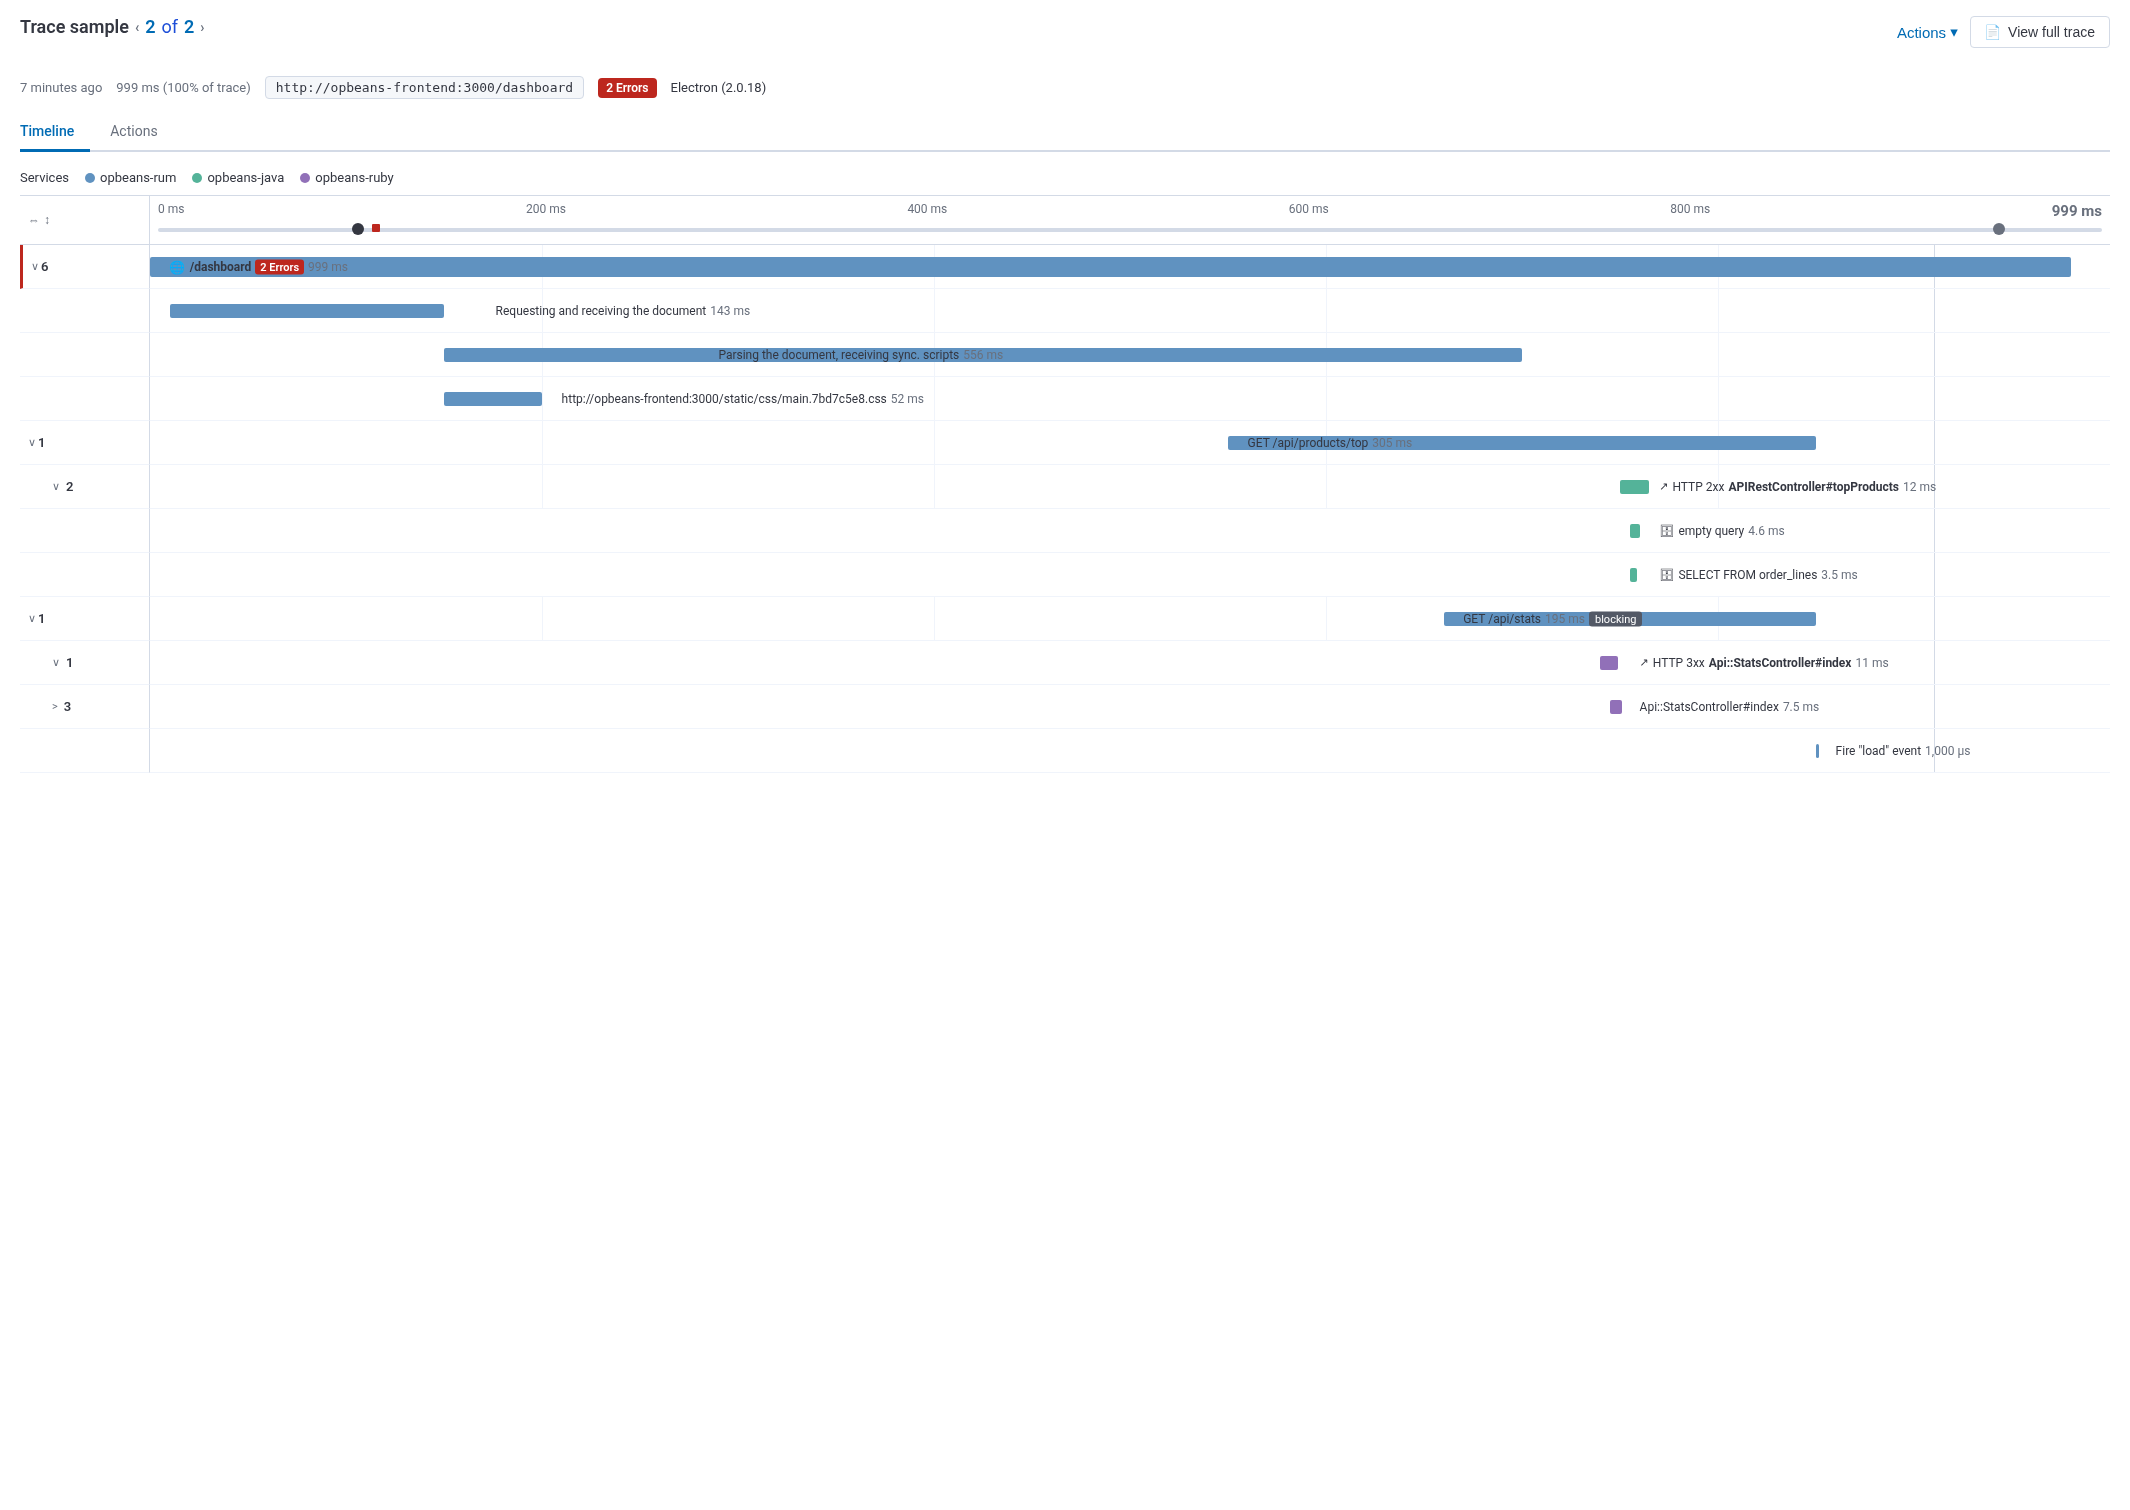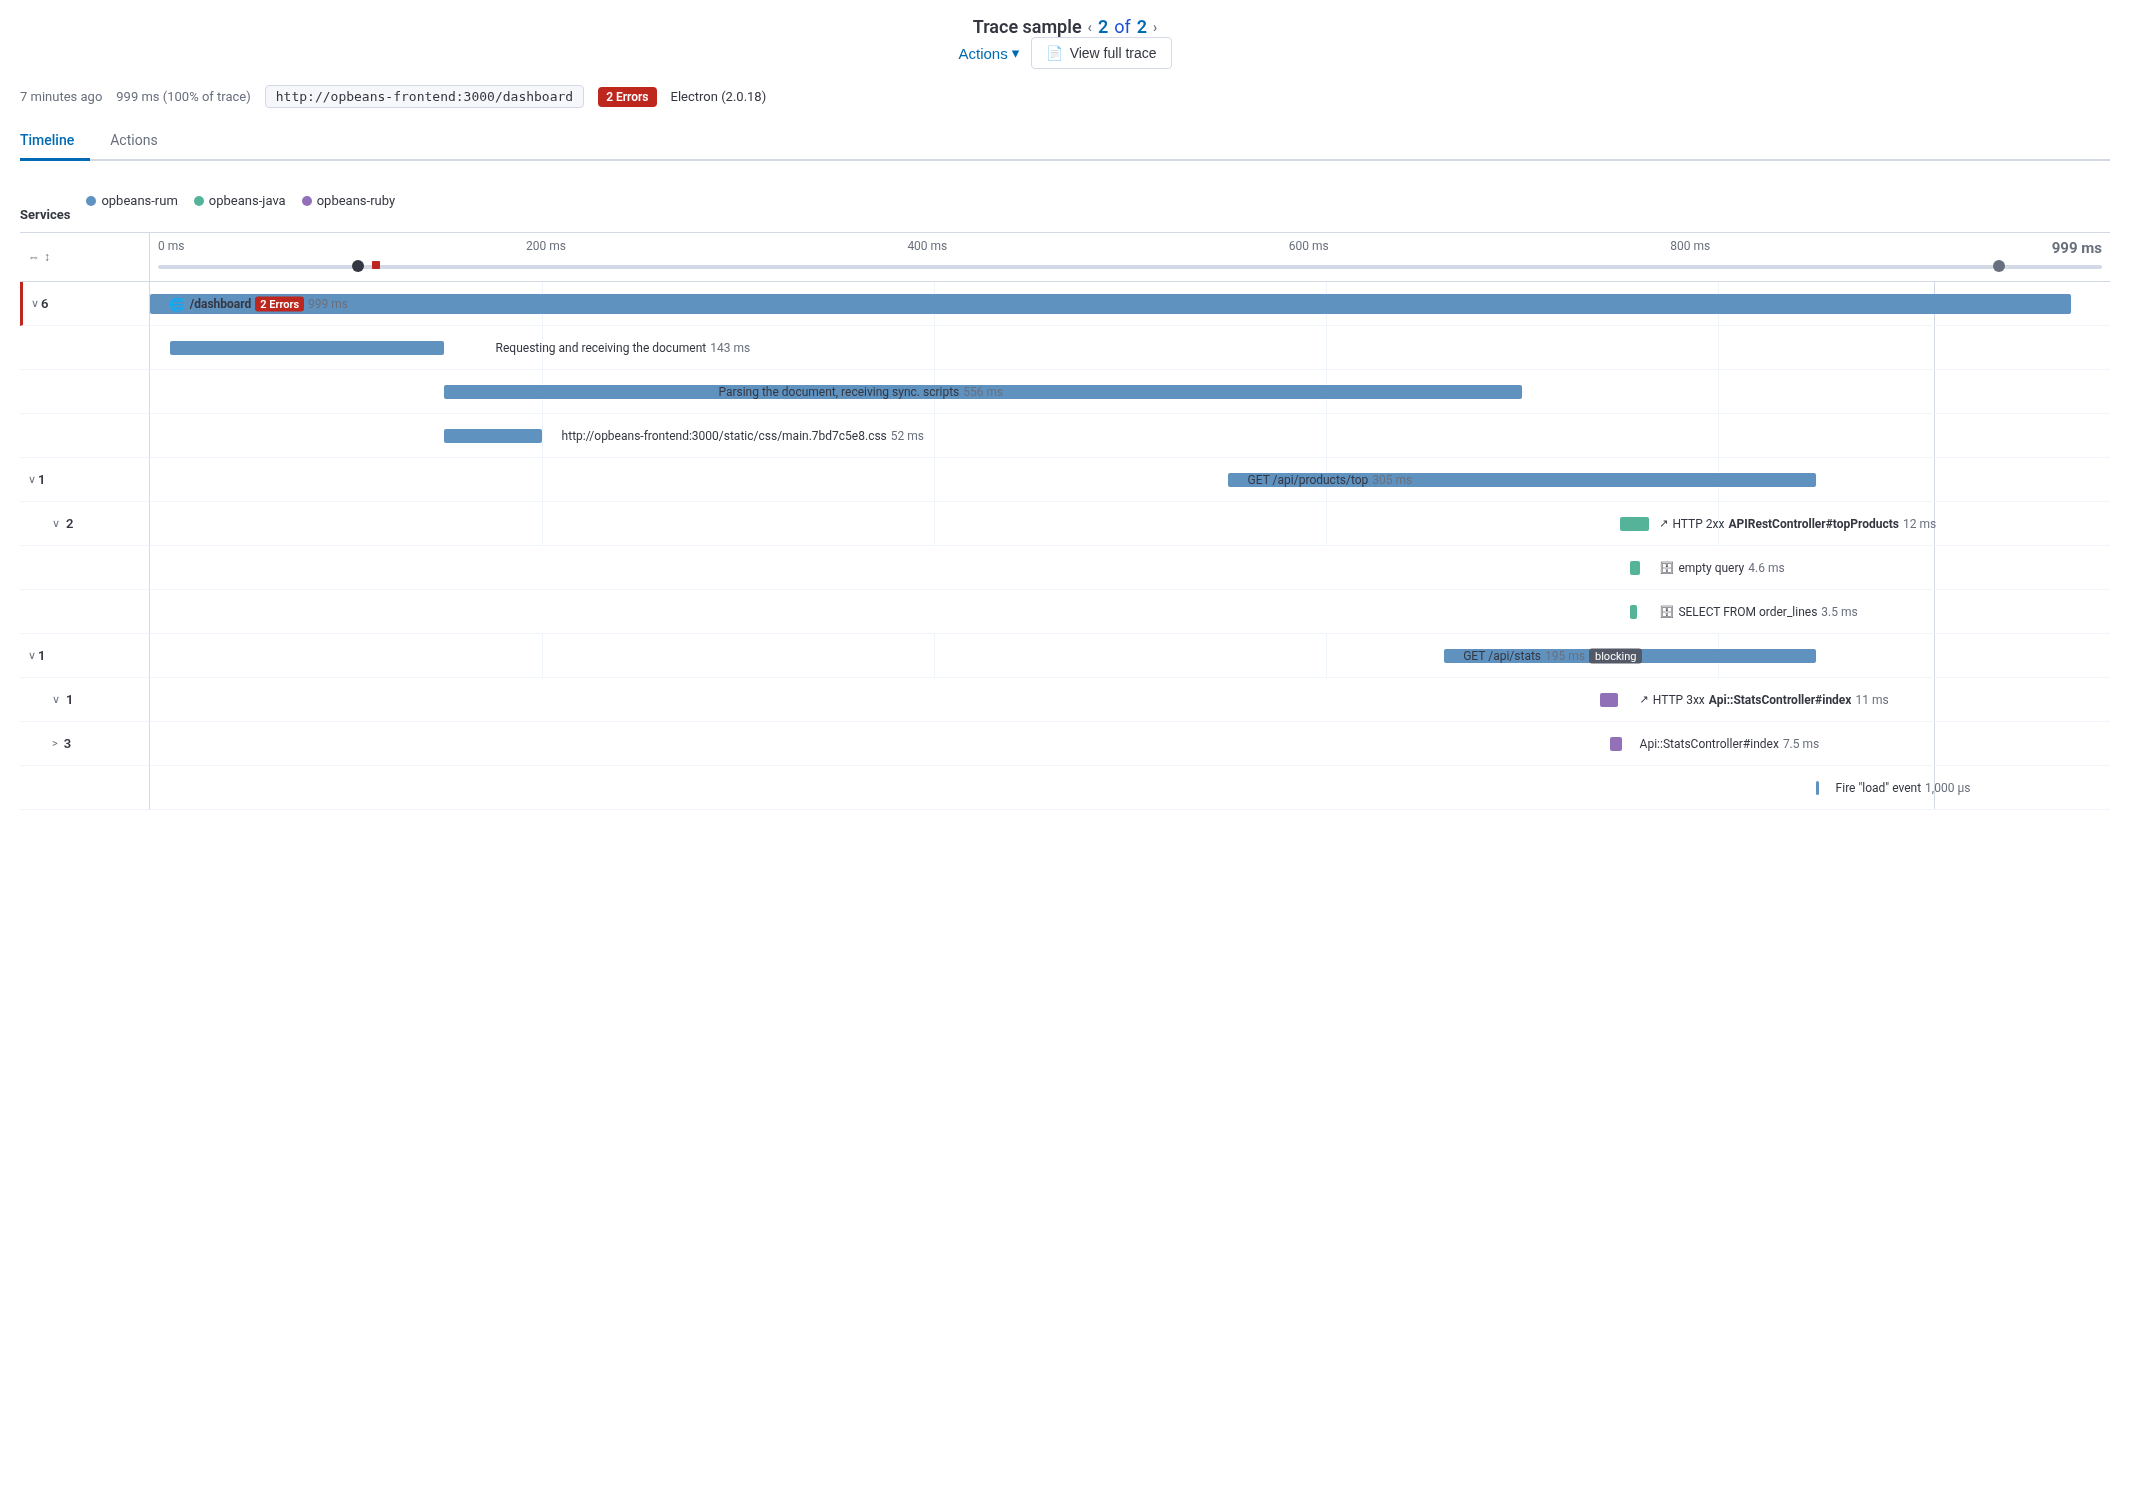--- a/index.html
+++ b/index.html
@@ -7,24 +7,23 @@
       font-family: -apple-system, BlinkMacSystemFont, 'Segoe UI', Roboto, sans-serif;
       font-size: 14px;
       color: #343741;
       background: #fff;
       padding: 16px 20px;
     }
 
     
     .header {
       display: flex;
-      align-items: center;
+      align-items: flex-start;
       justify-content: space-between;
-      margin-bottom: 16px;
-      flex-direction: column;
+      margin-bottom: 28px;
     }
     .header-left {
       display: flex;
       align-items: center;
       gap: 6px;
       font-size: 18px;
       font-weight: 600;
     }
     .header-left .nav-link {
       color: #006BB4;
@@ -130,24 +129,23 @@
     }
 
     
     .services-legend {
       display: flex;
       align-items: center;
       gap: 16px;
       margin-bottom: 10px;
     }
     .services-label {
-      font-weight: 700;
+      font-weight: 400;
       font-size: 13px;
       color: #343741;
-      margin-top: 28px;
     }
     .legend-item {
       display: flex;
       align-items: center;
       gap: 5px;
       font-size: 13px;
       color: #343741;
     }
     .legend-dot {
       width: 10px;

